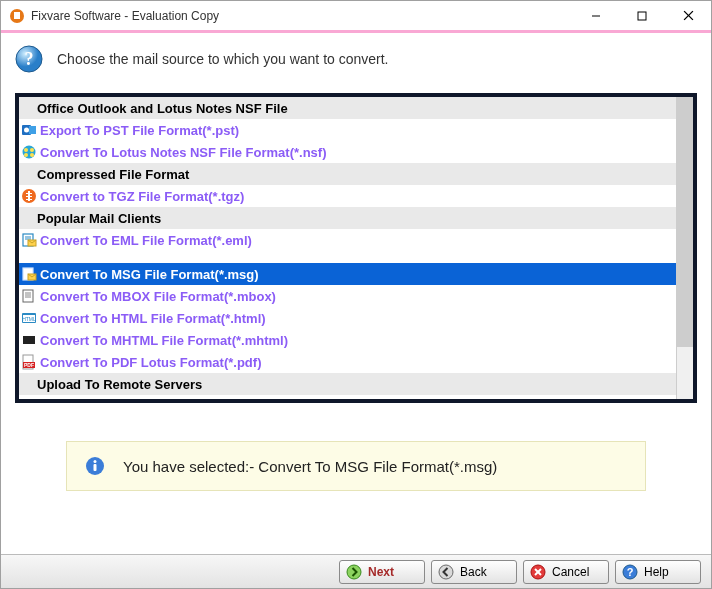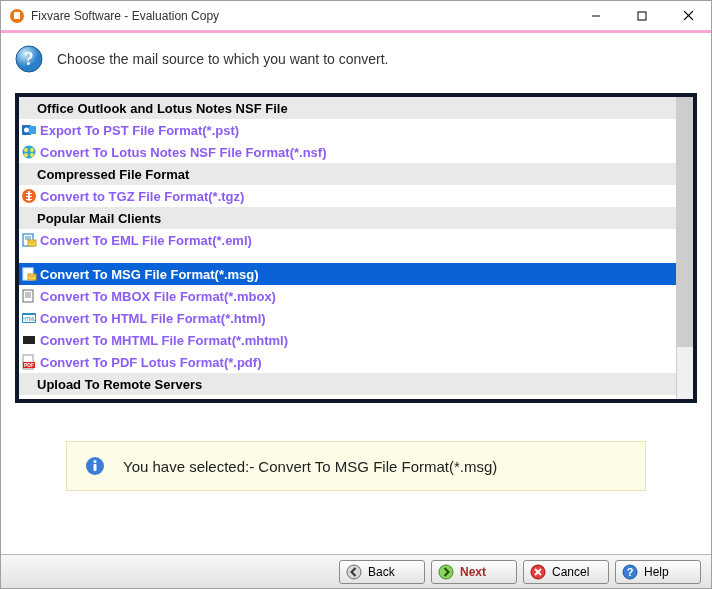--- a/index.html
+++ b/index.html
@@ -224,37 +224,37 @@
           <circle cx="10" cy="5.5" r="1.5" fill="#fff"></circle>
           <rect x="8.5" y="8" width="3" height="7" rx="1" fill="#fff"></rect>
         </svg>
       </span>
       <span class="info-text">You have selected:- Convert To MSG File Format(*.msg)</span>
     </div>
 
   </div>
 
   <div class="footer">
+    <button class="btn primary">
+      <span class="btn-icon">
+        <svg width="16" height="16" viewBox="0 0 16 16">
+            <circle cx="8" cy="8" r="7" fill="#8cd35f" stroke="#3a8a1f"></circle>
+            <path d="M6.5 4 L10.5 8 L6.5 12" fill="none" stroke="#1a5200" stroke-width="2"></path>
+          </svg>
+      </span>
+      <span class="btn-label">Next</span>
+    </button>
     <button class="btn">
       <span class="btn-icon">
         <svg width="16" height="16" viewBox="0 0 16 16">
             <circle cx="8" cy="8" r="7" fill="#d9d9d9" stroke="#6a6a6a"></circle>
             <path d="M9.5 4 L5.5 8 L9.5 12" fill="none" stroke="#333" stroke-width="2"></path>
           </svg>
       </span>
       <span class="btn-label">Back</span>
-    </button>
-    <button class="btn primary">
-      <span class="btn-icon">
-        <svg width="16" height="16" viewBox="0 0 16 16">
-            <circle cx="8" cy="8" r="7" fill="#8cd35f" stroke="#3a8a1f"></circle>
-            <path d="M6.5 4 L10.5 8 L6.5 12" fill="none" stroke="#1a5200" stroke-width="2"></path>
-          </svg>
-      </span>
-      <span class="btn-label">Next</span>
     </button>
     <button class="btn">
       <span class="btn-icon">
         <svg width="16" height="16" viewBox="0 0 16 16">
             <circle cx="8" cy="8" r="7" fill="#e23b3b" stroke="#a11"></circle>
             <line x1="5" y1="5" x2="11" y2="11" stroke="#fff" stroke-width="2"></line>
             <line x1="11" y1="5" x2="5" y2="11" stroke="#fff" stroke-width="2"></line>
           </svg>
       </span>
       <span class="btn-label">Cancel</span>

